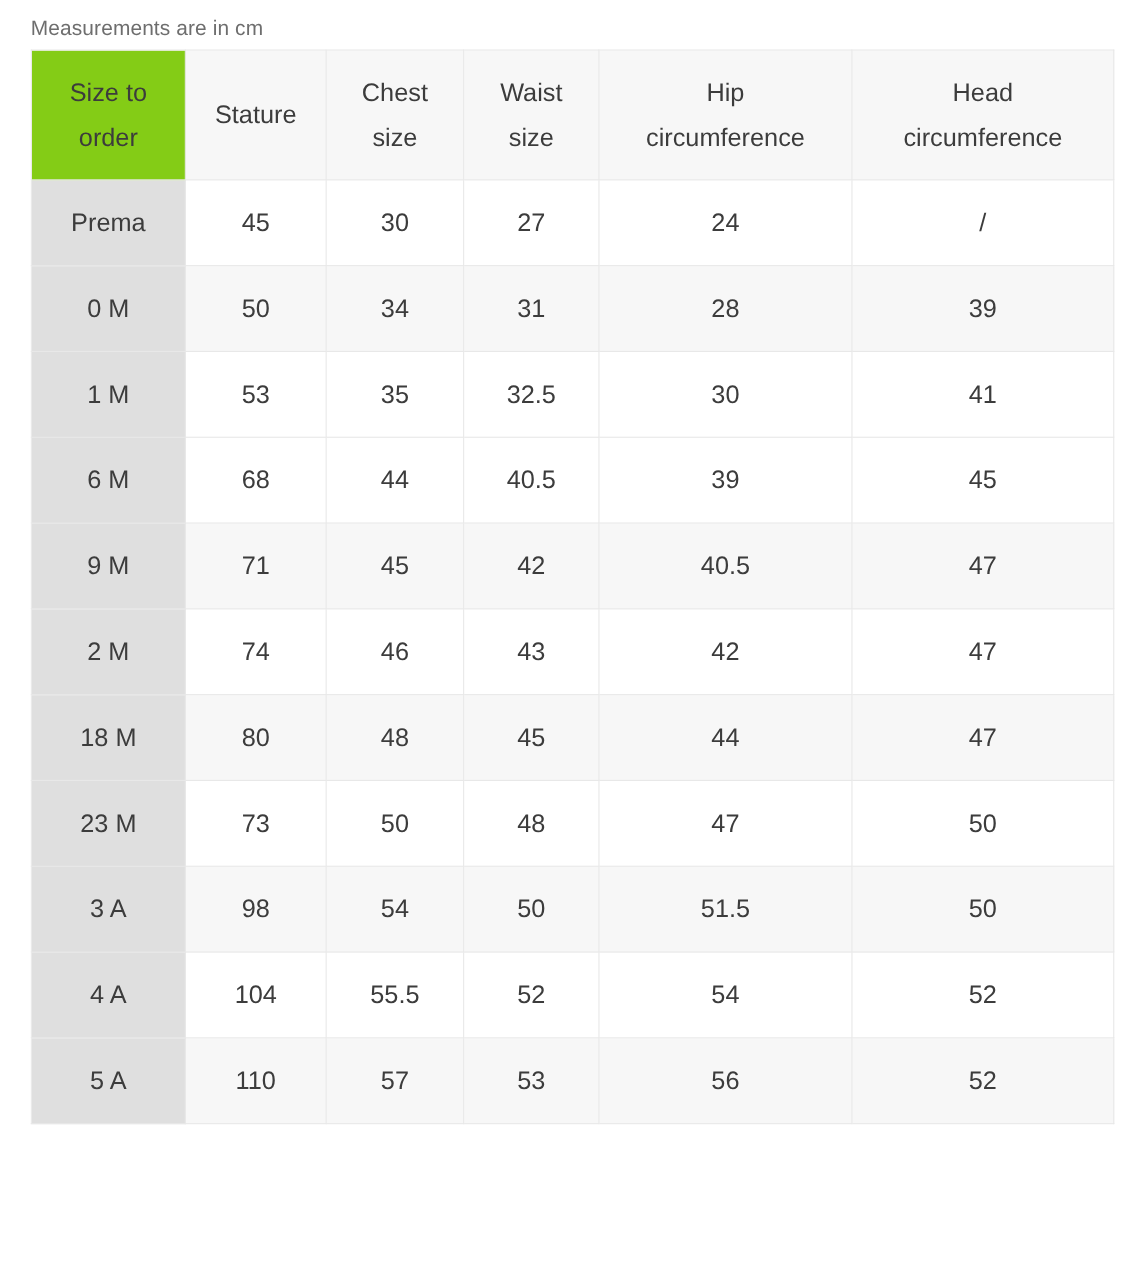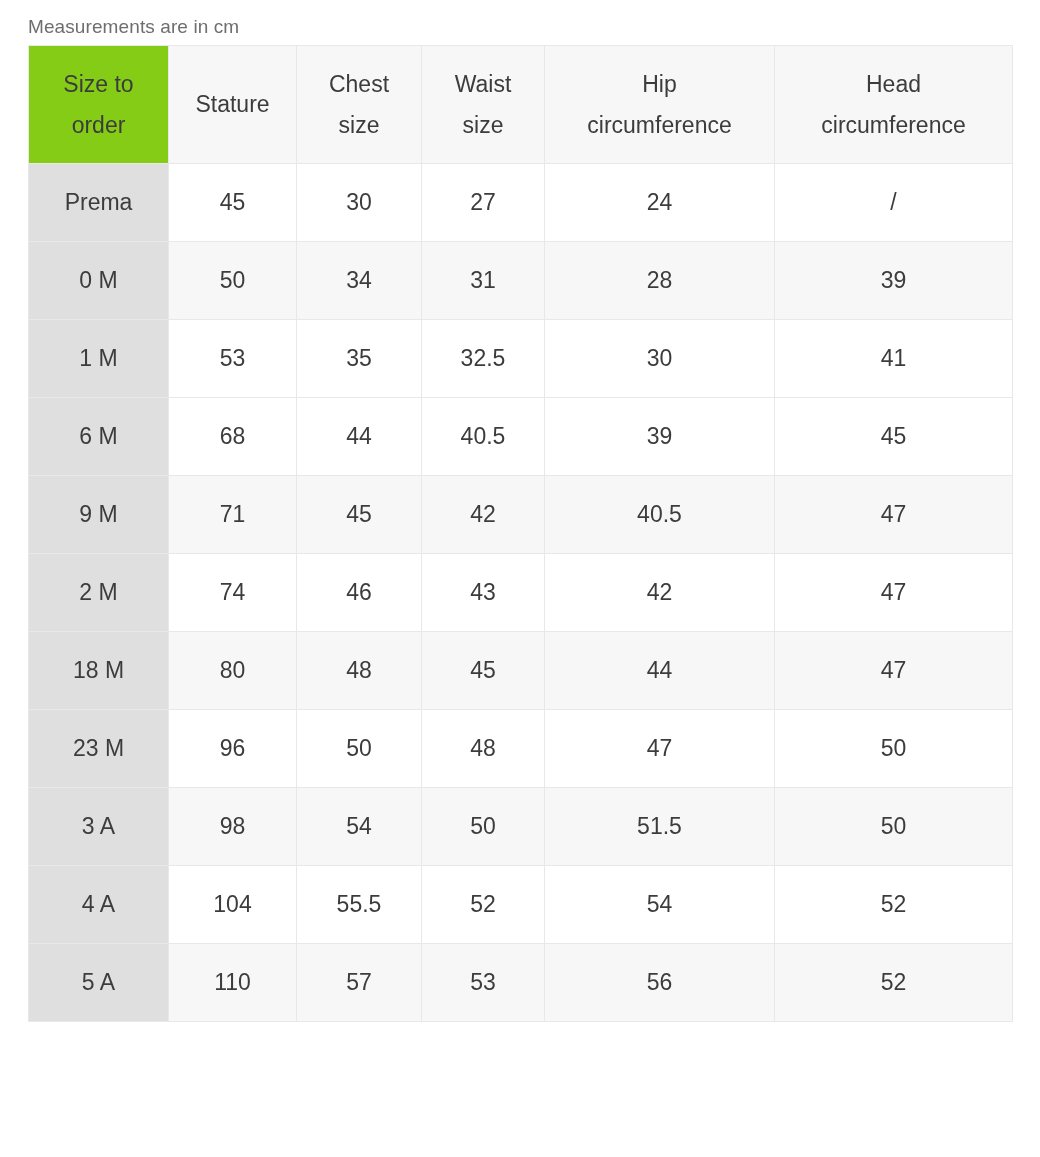--- a/index.html
+++ b/index.html
@@ -185,21 +185,21 @@
           <tr class="even">
             <th class="rowhead" scope="row">18 M</th>
             <td>80</td>
             <td>48</td>
             <td>45</td>
             <td>44</td>
             <td>47</td>
           </tr>
           <tr class="odd">
             <th class="rowhead" scope="row">23 M</th>
-            <td>96</td>
+            <td>73</td>
             <td>50</td>
             <td>48</td>
             <td>47</td>
             <td>50</td>
           </tr>
           <tr class="even">
             <th class="rowhead" scope="row">3 A</th>
             <td>98</td>
             <td>54</td>
             <td>50</td>

